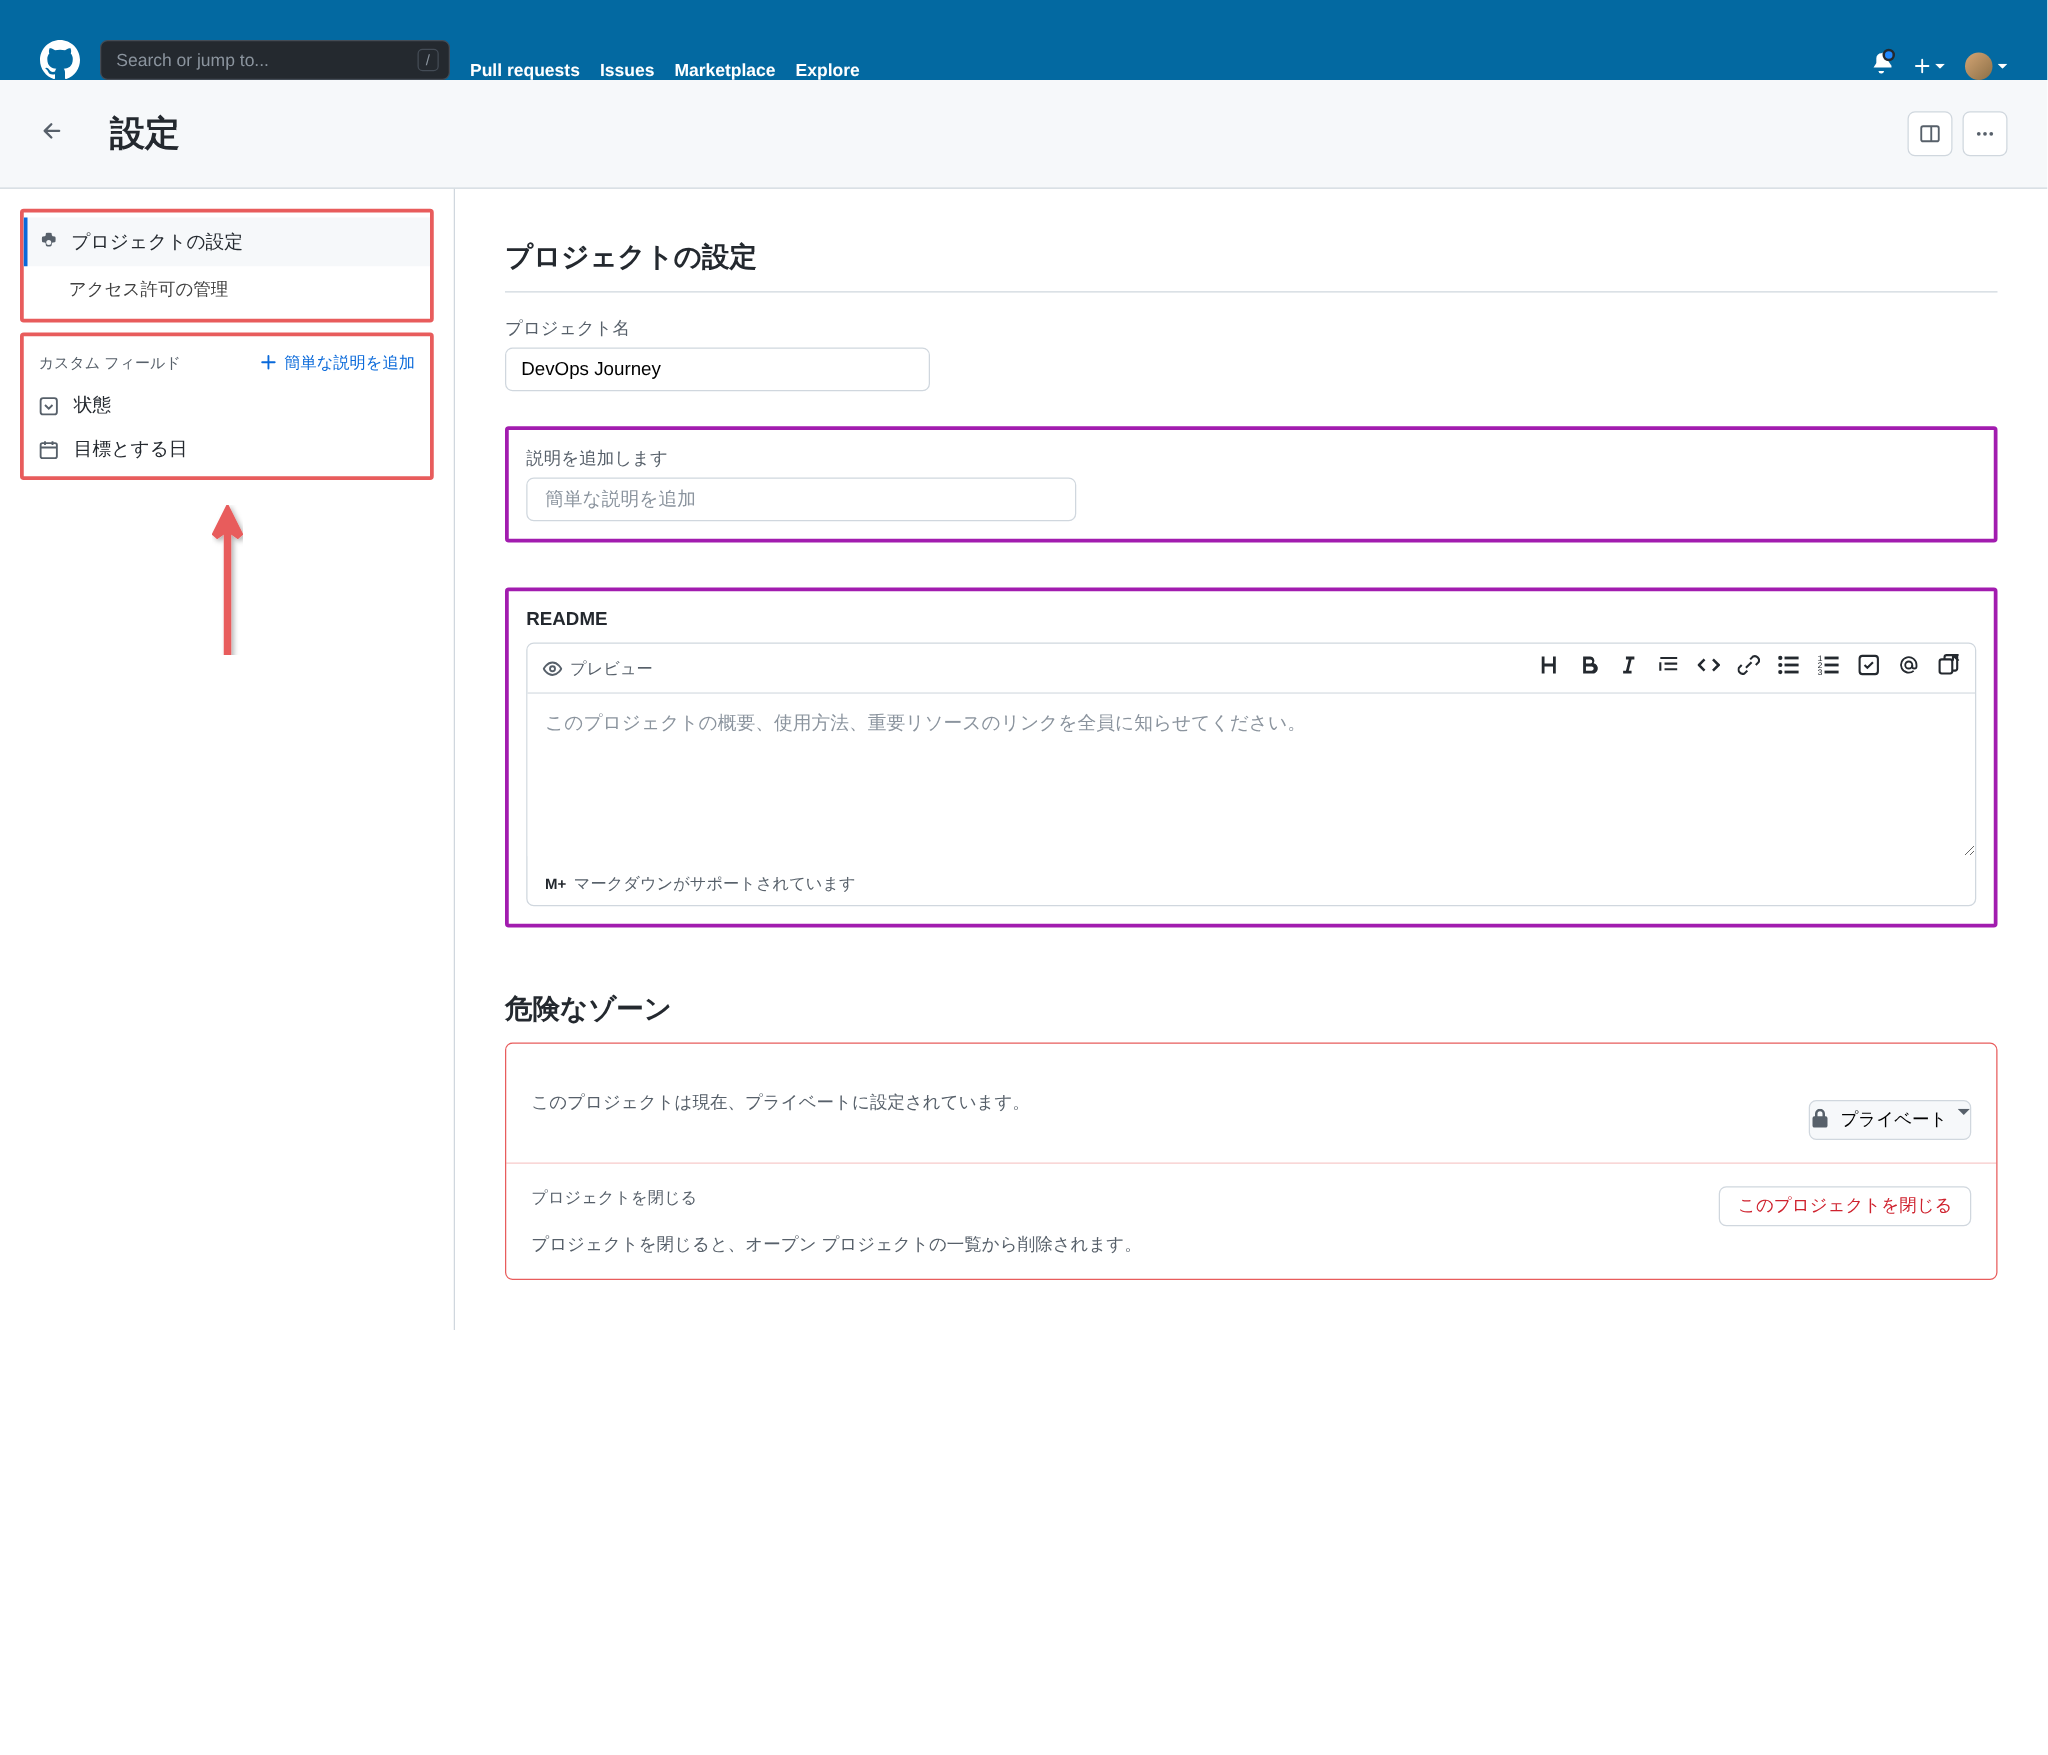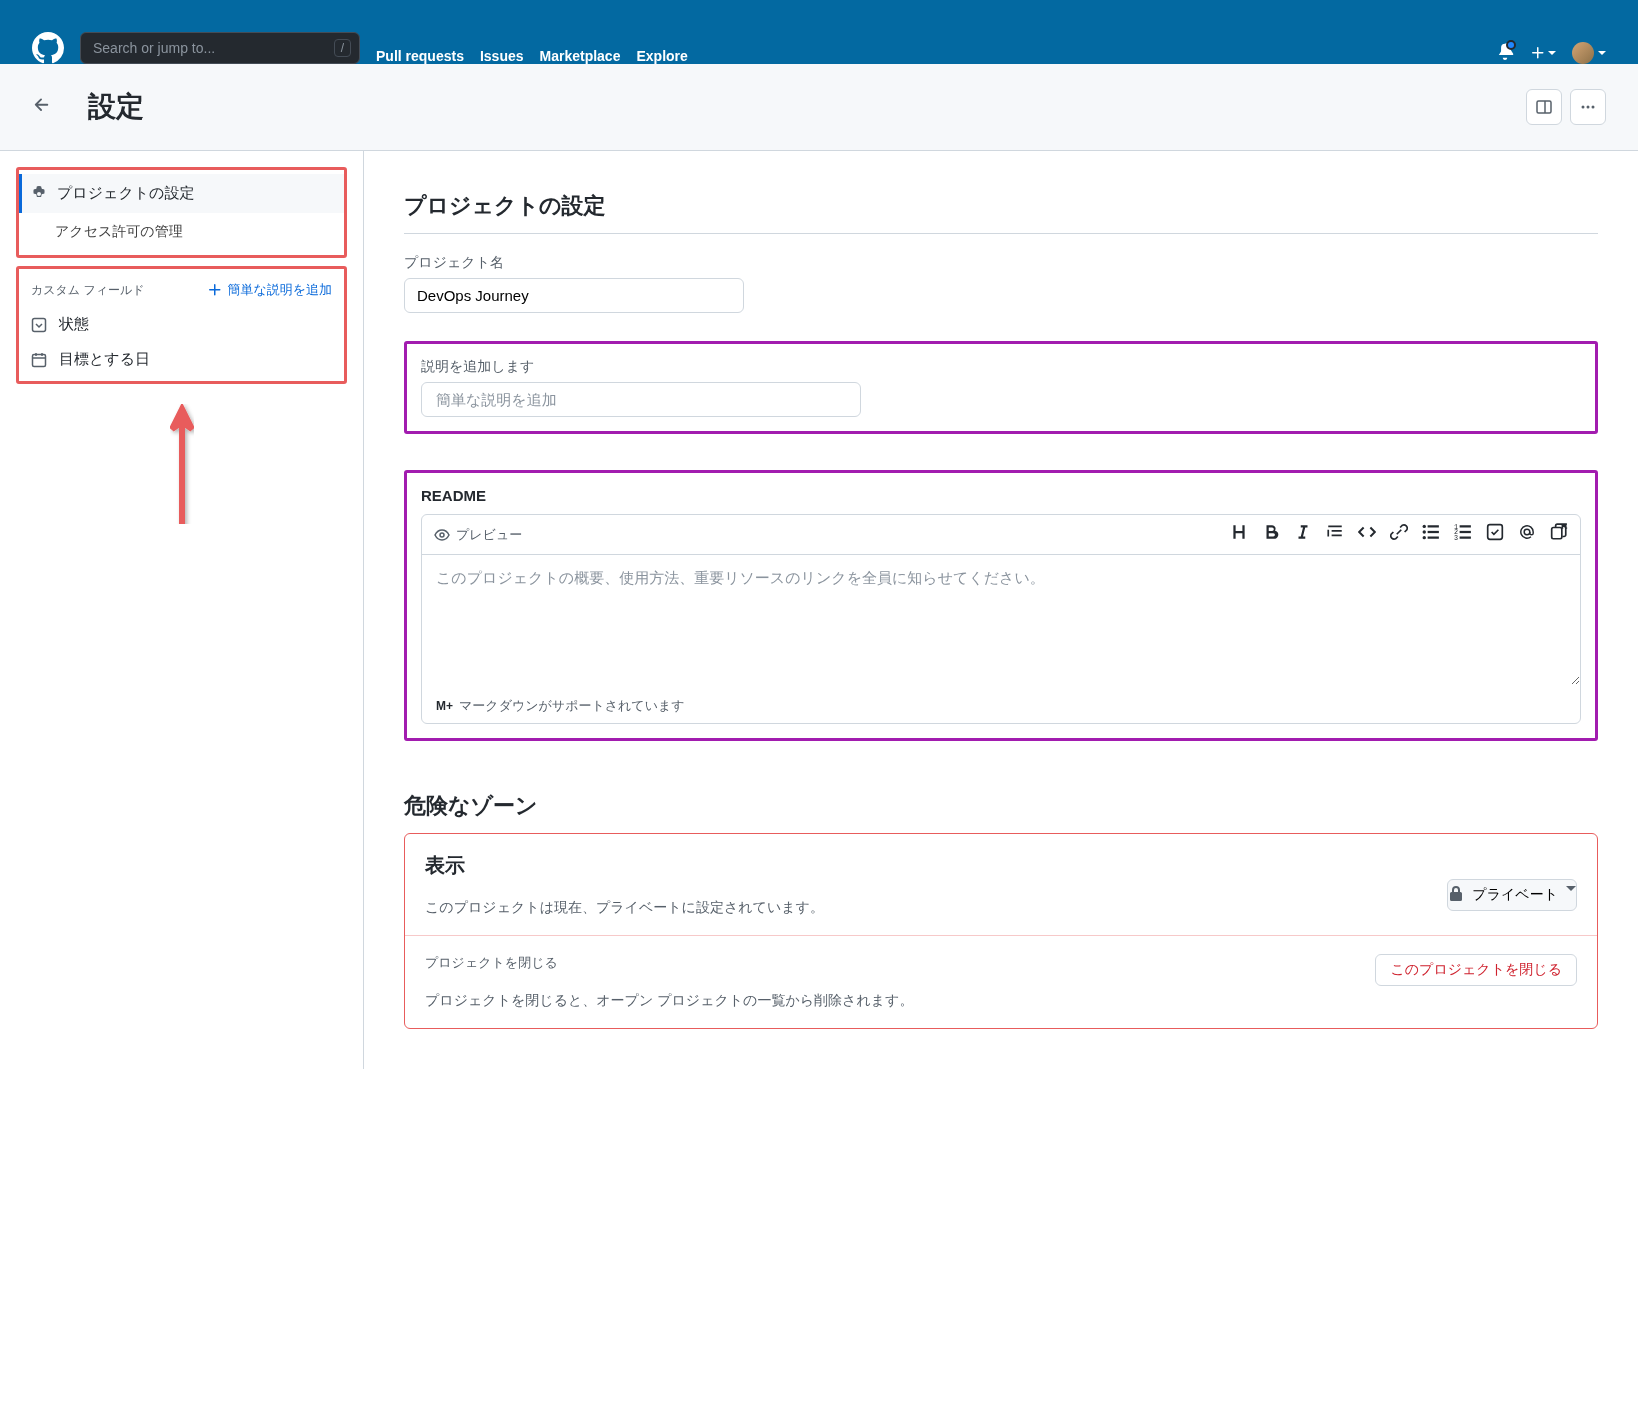--- a/index.html
+++ b/index.html
@@ -292,21 +292,20 @@
           <span class="md-badge">M+</span>
           <span>マークダウンがサポートされています</span>
         </div>
       </div>
     </div>
     
     <h2 class="danger-title">危険なゾーン</h2>
     <div class="danger-zone">
       <div class="danger-row">
         <div class="danger-info">
-          <h3>表示</h3>
           <p>このプロジェクトは現在、プライベートに設定されています。</p>
         </div>
         <button class="private-btn">
           <svg class="icon-svg" viewBox="0 0 16 16" fill="#57606a">
               <path d="M4 6V4a4 4 0 118 0v2h.5A1.5 1.5 0 0114 7.5v6A1.5 1.5 0 0112.5 15h-9A1.5 1.5 0 012 13.5v-6A1.5 1.5 0 013.5 6zm2-2v2h4V4a2 2 0 10-4 0z"></path>
             </svg>
           <span>プライベート</span>
           <svg width="10" height="5" viewBox="0 0 10 5" fill="#57606a">
               <path d="M0 0l5 5 5-5z"></path>
             </svg>

